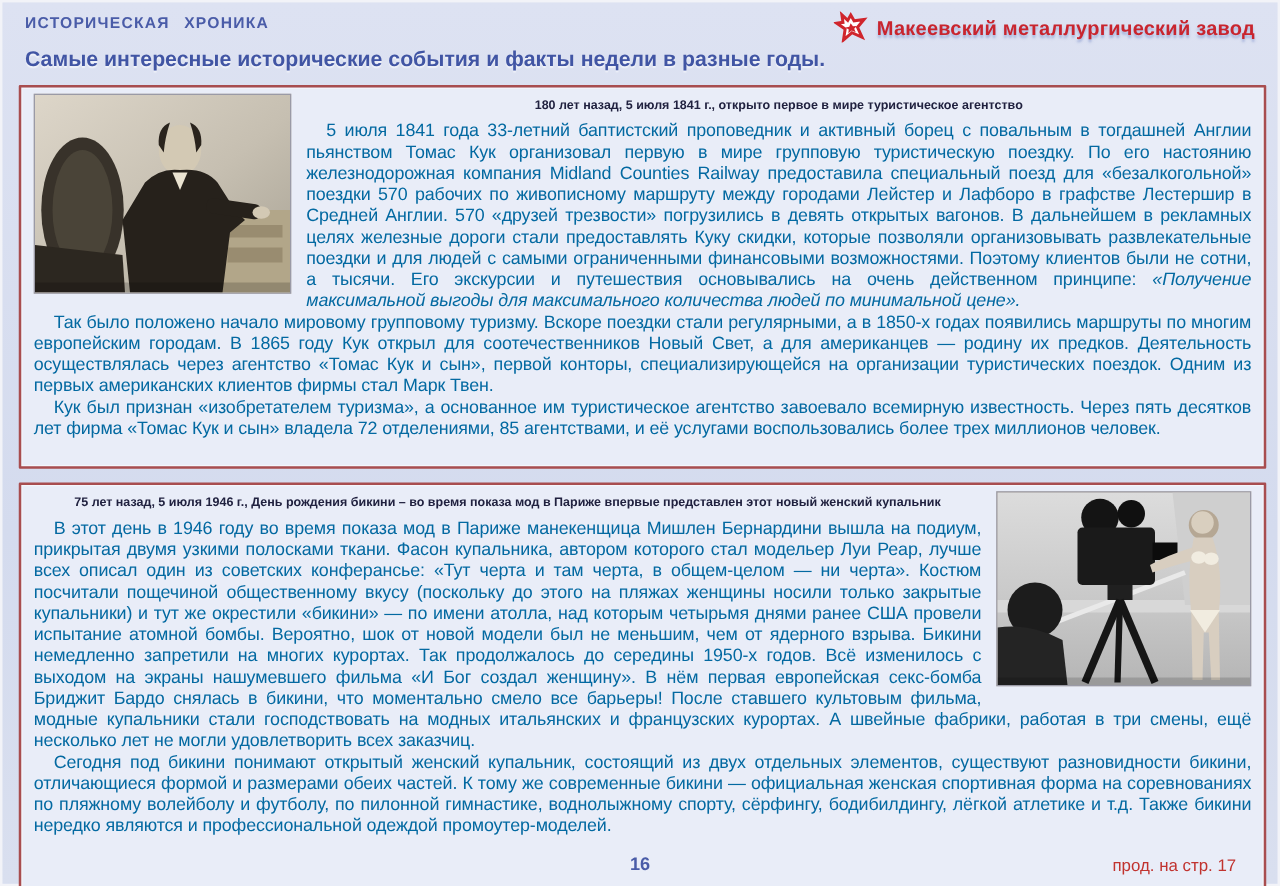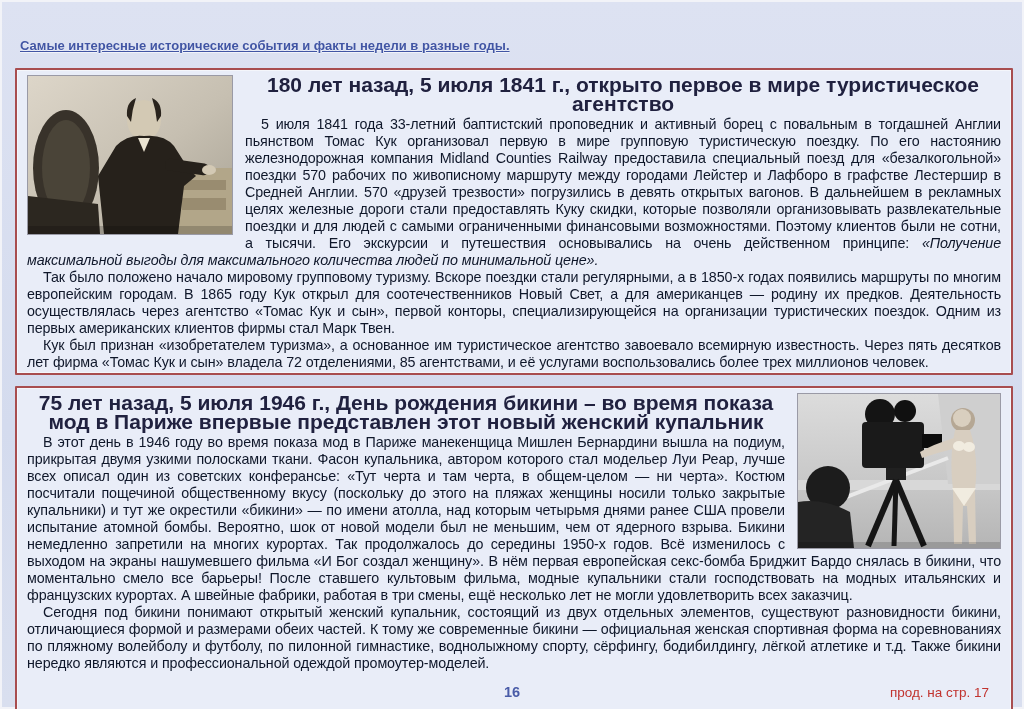--- a/index.html
+++ b/index.html
@@ -22,45 +22,44 @@
     letter-spacing:1px;word-spacing:7px;
   }
   .brand{position:absolute;right:2px;top:0;display:flex;align-items:center;gap:6px;}
   .brand-name{
     font-size:16px;font-weight:bold;color:#c9252e;
     text-shadow:0 2px 2px rgba(120,140,200,.55);
     letter-spacing:.2px;
   }
   .subtitle{
     position:absolute;top:36px;left:18px;
-    font-size:13px;font-weight:bold;color:#4155a4;
+    font-size:17px;font-weight:bold;color:#4155a4;
     text-shadow:0 1px 1px rgba(255,255,255,.6);
-    text-decoration:underline;
   }
   
   .article{
     position:absolute;left:13px;width:998px;box-sizing:border-box;
     background:#e9edf8;
     border:2px solid #a84d4f;
     border-radius:1px;
     padding:4px 10px 4px 10px;
     overflow:hidden;
     box-shadow:0 0 0 1px #f4f6fb inset;
   }
   #article-1{top:66px;height:307px;}
   #article-2{top:384px;height:371px;}
   .article h2{
     margin:1px 0 3px 0;
-    font-size:21px;line-height:19px;font-weight:bold;
+    font-size:10px;line-height:19px;font-weight:bold;
     color:#20213f;text-align:center;
   }
   .article p{
     margin:0;
     font-size:14.3px;line-height:17px;
-    color:#0f172a;
+    color:#0369a1;
     text-align:justify;
     text-indent:16px;
     letter-spacing:-.1px;
   }
   .it{font-style:italic;}
   
   .photo{border:1px solid #9a9aa6;background:#c8c3b8;line-height:0;}
   .photo-left{float:left;width:204px;height:158px;margin:1px 12px 3px 0;}
   .photo-right{float:right;width:202px;height:154px;margin:1px 0 4px 12px;}
   .photo svg{width:100%;height:100%;}
@@ -73,20 +72,34 @@
   .continuation{
     position:absolute;right:33px;top:1px;
     font-size:13.5px;font-weight:normal;color:#c1332f;
   }
 </style>
 </head>
 <body>
 
 <div class="page">
 
+  <div class="topbar">
+    <span class="section-label">ИСТОРИЧЕСКАЯ ХРОНИКА</span>
+    <div class="brand">
+      <span>
+        <svg width="28" height="25" viewBox="0 0 28 25">
+          <g transform="rotate(-8 14 13)">
+            <path d="M8 2 L12 7 L15 3 L17 8 L25 8 L19 13.5 L21.5 22 L14 17.2 L6.5 22 L9 13.5 L3 8 L8 8 Z" fill="#ffffff" stroke="#d0252c" stroke-width="2.4" stroke-linejoin="miter"></path>
+            <path d="M14 9.5 L15.5 12.2 L18.5 12.4 L16.2 14.3 L17 17.2 L14 15.5 L11 17.2 L11.8 14.3 L9.5 12.4 L12.5 12.2 Z" fill="#d0252c"></path>
+          </g>
+        </svg>
+      </span>
+      <span class="brand-name">Макеевский металлургический завод</span>
+    </div>
+  </div>
 
   <div class="subtitle">Самые интересные исторические события и факты недели в разные годы.</div>
 
   <section class="article" id="article-1">
     <div class="photo photo-left">
       <svg viewBox="0 0 204 158" preserveAspectRatio="none">
         <defs>
           <linearGradient id="g1" x1="0" y1="0" x2="1" y2="1">
             <stop offset="0" stop-color="#ddd6c9"></stop>
               <stop offset=".55" stop-color="#c6bfb1"></stop>

